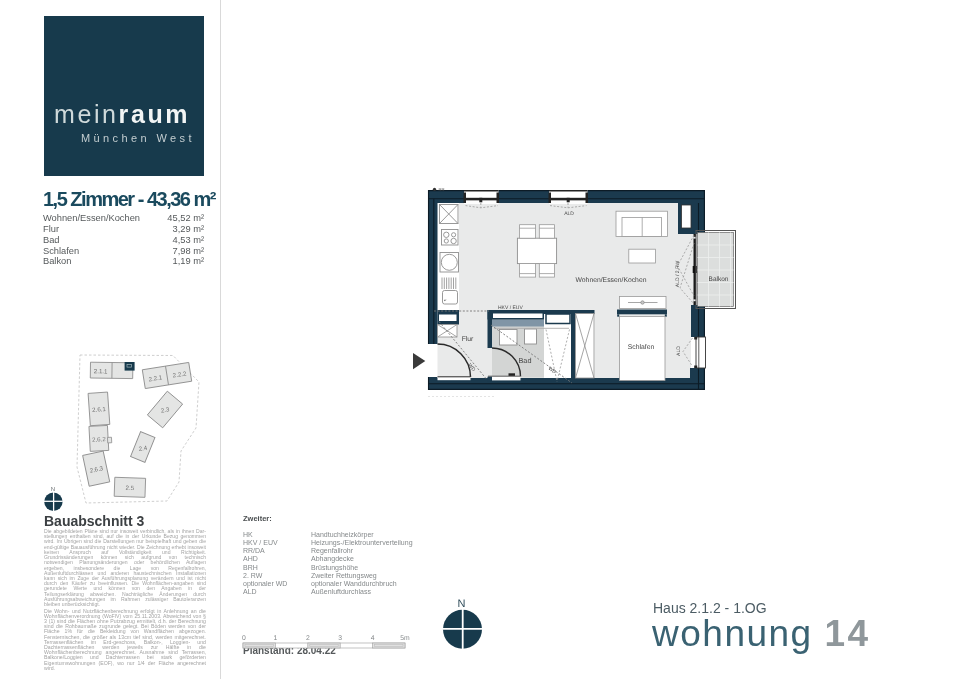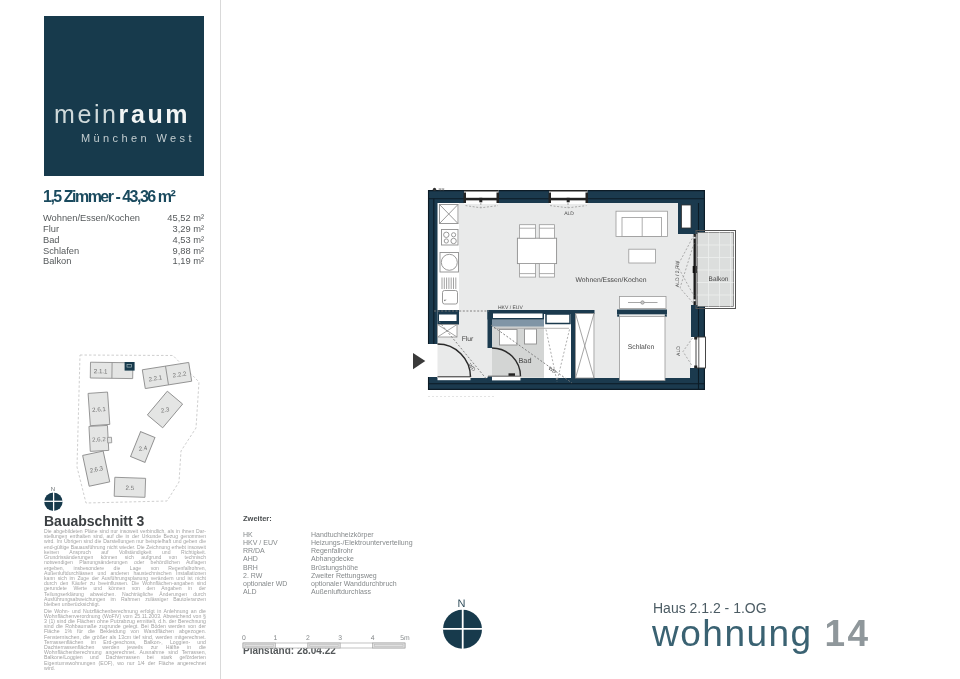--- a/index.html
+++ b/index.html
@@ -12,42 +12,42 @@
 <div id="page">
 
 <div class="abs" style="left:192px;top:0;width:1px;height:679px;background:#d9d9d9;"></div>
 
 <div class="abs" style="left:16px;top:16px;width:160px;height:160px;background:#173a4c;"></div>
 
 <div class="abs" style="left:26px;top:100px;width:165px;font-size:25px;letter-spacing:2.6px;color:#e8ecec;"><span style="font-weight:400;color:#cfd9da;">mein</span><span style="font-weight:700;color:#f2f5f5;">raum</span></div>
 
 <div class="abs" style="left:53px;top:132px;font-size:11px;letter-spacing:3.4px;color:#c3cdd0;">München West</div>
 
-<div class="abs" style="left:15px;top:188px;font-size:16px;letter-spacing:-1.5px;font-weight:700;color:#1a4a5e;">1,5 Zimmer - 43,36 m²</div>
+<div class="abs" style="left:15px;top:188px;font-size:20px;letter-spacing:-1.5px;font-weight:700;color:#1a4a5e;">1,5 Zimmer - 43,36 m²</div>
 
 <div class="abs" style="left:15px;top:213px;width:161px;font-size:9.3px;line-height:10.85px;color:#55595b;">
 
   <div style="display:flex;justify-content:space-between;">
         <span>Wohnen/Essen/Kochen</span>
         <span>45,52 m²</span>
       </div>
 
   <div style="display:flex;justify-content:space-between;">
         <span>Flur</span>
         <span>3,29 m²</span>
       </div>
 
   <div style="display:flex;justify-content:space-between;">
         <span>Bad</span>
         <span>4,53 m²</span>
       </div>
 
   <div style="display:flex;justify-content:space-between;">
         <span>Schlafen</span>
-        <span>9,88 m²</span>
+        <span>7,98 m²</span>
       </div>
 
   <div style="display:flex;justify-content:space-between;">
         <span>Balkon</span>
         <span>1,19 m²</span>
       </div>
 </div>
 
 <div class="abs" style="left:16px;top:513px;font-size:14px;font-weight:700;color:#3c4043;">Bauabschnitt 3</div>
 

